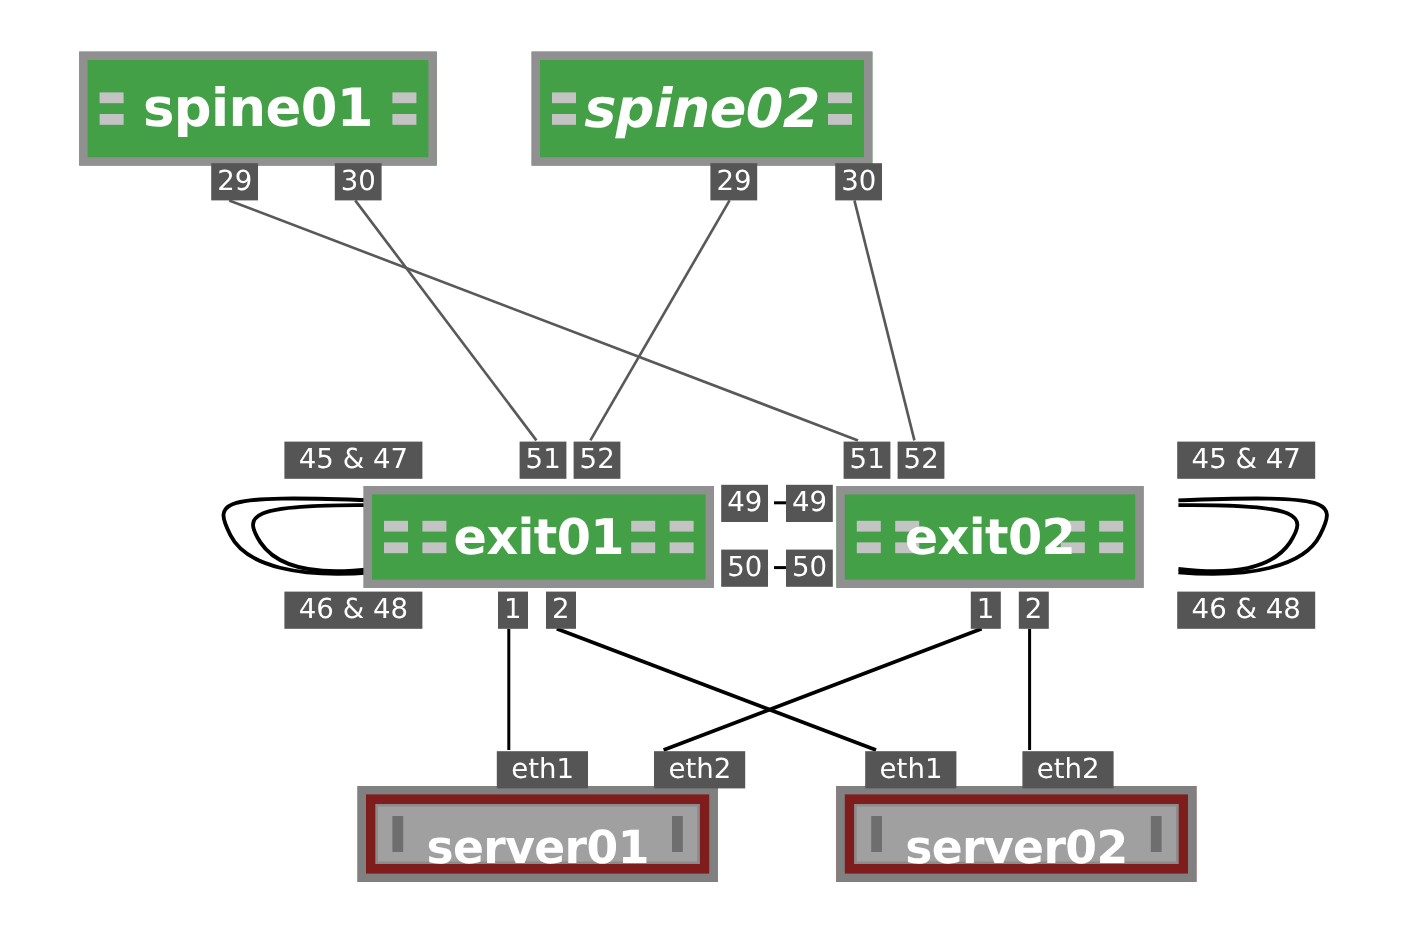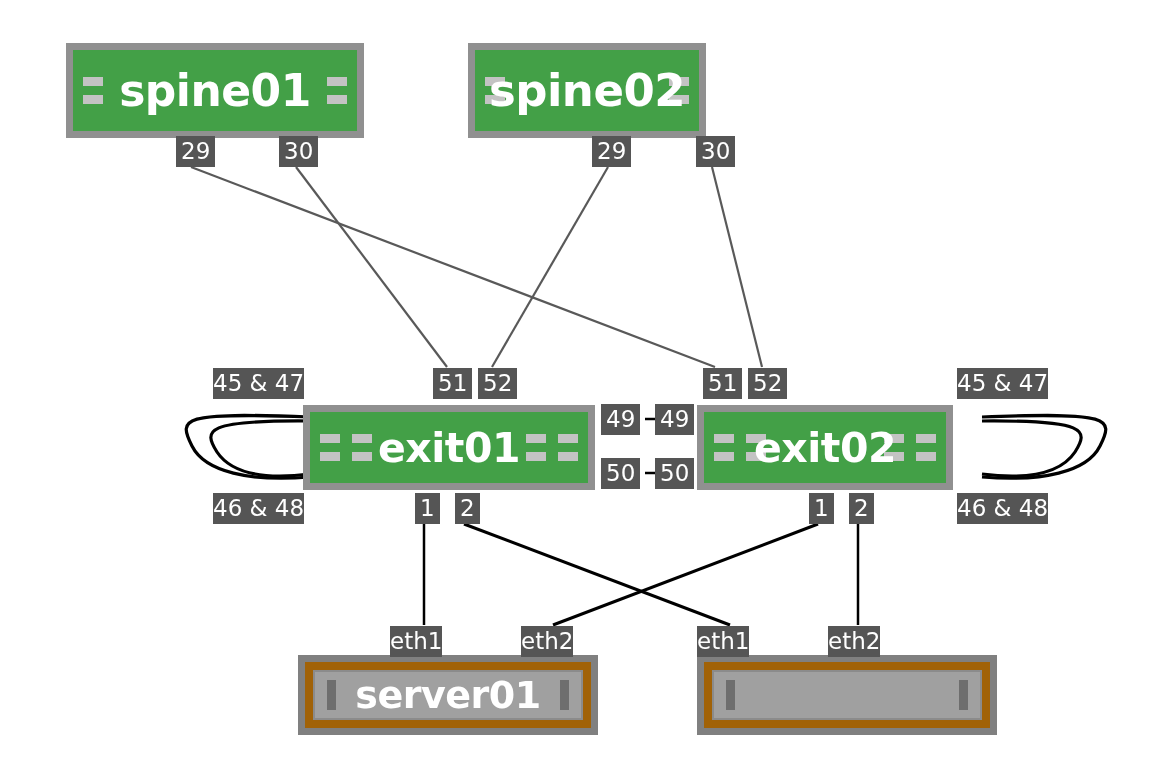--- a/index.html
+++ b/index.html
@@ -63,24 +63,24 @@
   .dash {
     width: 20px;
     height: 9px;
     background: #c3c3c3;
   }
 
   
   .server-node {
     position: absolute;
     box-sizing: border-box;
-    background: #a16207;
+    background: #7f1d1d;
     border: 7px solid #808080;
     display: flex;
-    align-items: center;
+    align-items: flex-end;
     justify-content: center;
   }
   .server-inner {
     position: absolute;
     left: 8px; right: 8px; top: 8px; bottom: 8px;
     background: #a0a0a0;
     border: 2px solid #8b8b8b;
   }
   .server-bar {
     position: absolute;
@@ -108,21 +108,22 @@
     color: #ffffff;
     font-size: 23px;
     line-height: 31px;
     height: 31px;
     padding: 0 5px;
     box-sizing: border-box;
     white-space: nowrap;
     z-index: 6;
   }
   .port-label.wide {
-    padding: 0 0;
+    padding: 0 12px;
+    margin-left: 24px;
   }
 </style>
 </head>
 <body>
 
 <div id="canvas">
 
   <svg class="edges" viewBox="0 0 1170 777" xmlns="http://www.w3.org/2000/svg">
     <g id="link-group">
         <line x1="191" y1="167" x2="715" y2="367" stroke="#595959" stroke-width="2.2"></line>
@@ -157,21 +158,21 @@
         <div class="port-dashes right">
           <div class="row">
             <div class="dash"></div>
           </div>
           <div class="row">
             <div class="dash"></div>
           </div>
         </div>
         <div class="switch-label" style="font-size: 44px;">spine01</div>
       </div>
-      <div class="switch-node" style="left: 468px; top: 43px; width: 238px; height: 95px;">
+      <div class="switch-node" style="left: 443px; top: 43px; width: 284px; height: 95px; font-style: italic;">
         <div class="port-dashes left">
           <div class="row">
             <div class="dash"></div>
           </div>
           <div class="row">
             <div class="dash"></div>
           </div>
         </div>
         <div class="port-dashes right">
           <div class="row">
@@ -232,20 +233,21 @@
       <div class="server-node" style="left: 298px; top: 655px; width: 300px; height: 80px;">
         <div class="server-inner"></div>
         <div class="server-bar left"></div>
         <div class="server-bar right"></div>
         <div class="server-label" style="font-size: 38px;">server01</div>
       </div>
       <div class="server-node" style="left: 697px; top: 655px; width: 300px; height: 80px;">
         <div class="server-inner"></div>
         <div class="server-bar left"></div>
         <div class="server-bar right"></div>
+        <div class="server-label" style="font-size: 38px;">server02</div>
       </div>
     </div>
   <div id="label-layer">
       <div class="port-label" style="left: 176px; top: 136px;">29</div>
       <div class="port-label" style="left: 279px; top: 136px;">30</div>
       <div class="port-label" style="left: 592px; top: 136px;">29</div>
       <div class="port-label" style="left: 696px; top: 136px;">30</div>
       <div class="port-label wide" style="left: 213px; top: 368px;">45 &amp; 47</div>
       <div class="port-label" style="left: 433px; top: 368px;">51</div>
       <div class="port-label" style="left: 478px; top: 368px;">52</div>

